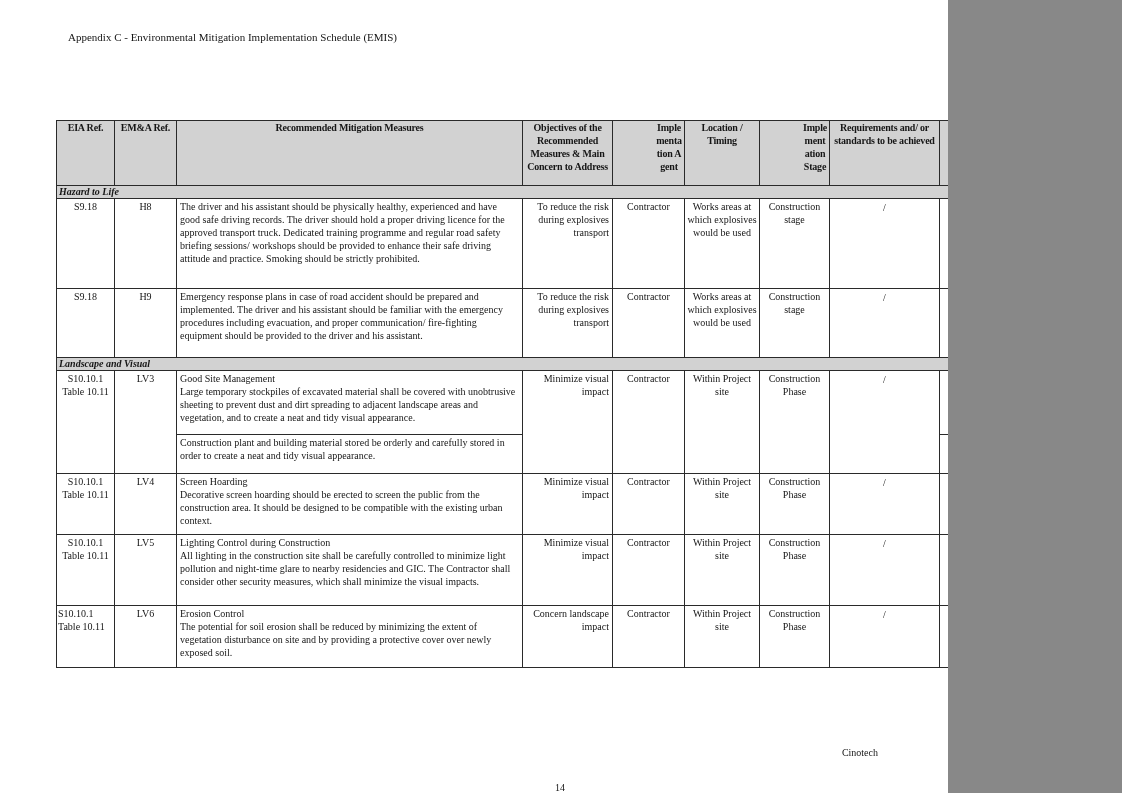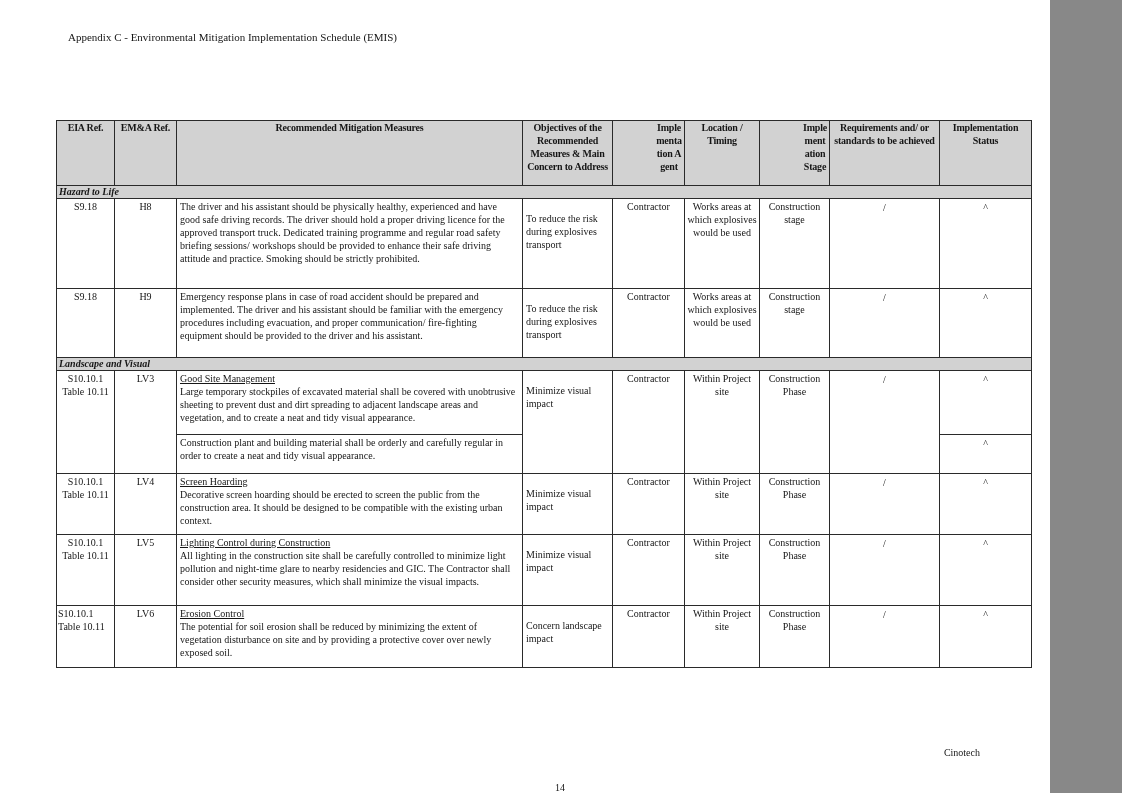--- a/index.html
+++ b/index.html
@@ -6,21 +6,21 @@
     --header_bg: #d2d2d2;
     --section_bg: #d2d2d2;
     --border: #2a2a2a;
     --text: #161616;
     --page_bg: #ffffff;
   }
   * { box-sizing: border-box; margin: 0; padding: 0; }
   html, body { background: #888; }
   .page {
     position: relative;
-    width: 1050px;
+    width: 948px;
     height: 793px;
     background: var(--page_bg, #fff);
     font-family: "Liberation Serif", "DejaVu Serif", serif;
     color: var(--text, #161616);
     overflow: hidden;
   }
   .doc-title {
     position: absolute;
     left: 68px;
     top: 31px;
@@ -58,30 +58,30 @@
   tr.band td {
     background: var(--section_bg, #d2d2d2);
     font-weight: bold;
     font-size: 10px;
     line-height: 12px;
     padding: 0 2px;
     vertical-align: middle;
     font-style: italic;
   }
   td.c  { text-align: center; padding: 1px 2px; }
-  td.l  { text-align: left;   padding: 13px 3px; }
+  td.l  { text-align: right;   padding: 1px 3px; }
   td.eia-left { text-align: left; padding: 1px 1px; }
   td.measure  { text-align: left; padding: 1px 4px 1px 3px; }
   td.sym {
     text-align: center;
     font-size: 10px;
     line-height: 12px;
     padding-top: 2px;
   }
-  .mtitle { text-decoration: underline; }
+  .mtitle { }
 </style>
 </head>
 <body>
 
 <div class="page">
 
   <div class="doc-title">Appendix C - Environmental Mitigation Implementation Schedule (EMIS)</div>
 
   <table class="emis">
     <colgroup>
@@ -149,21 +149,21 @@
         <div>Large temporary stockpiles of excavated material shall be covered with unobtrusive sheeting to prevent dust and dirt spreading to adjacent landscape areas and vegetation, and to create a neat and tidy visual appearance.</div>
       </td>
       <td class="l" rowspan="2">Minimize visual impact</td>
       <td class="c" rowspan="2">Contractor</td>
       <td class="c" rowspan="2">Within Project site</td>
       <td class="c" rowspan="2">Construction Phase</td>
       <td class="sym" rowspan="2">/</td>
       <td class="sym">^</td>
     </tr>
     <tr style="height:39px">
-      <td class="measure">Construction plant and building material shall be orderly and carefully regular in order to create a neat and tidy visual appearance.</td>
+      <td class="measure">Construction plant and building material stored be orderly and carefully stored in order to create a neat and tidy visual appearance.</td>
       <td class="sym">^</td>
     </tr>
 
     <tr style="height:61px">
       <td class="c">S10.10.1 Table 10.11</td>
       <td class="c">LV4</td>
       <td class="measure">
         <div class="mtitle">Screen Hoarding</div>
         <div>Decorative screen hoarding should be erected to screen the public from the construction area.  It should be designed to be compatible with the existing urban context.</div>
       </td>

